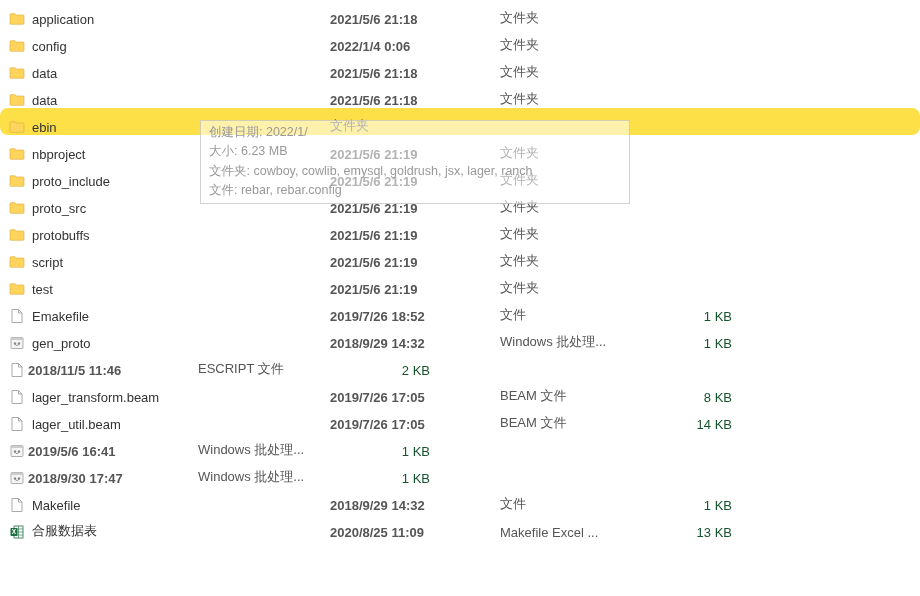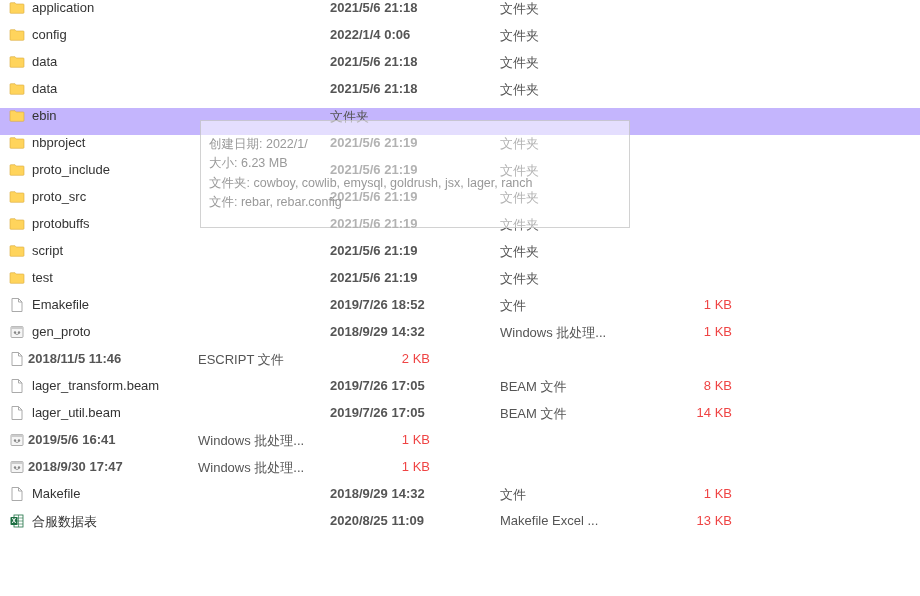--- a/index.html
+++ b/index.html
@@ -11,27 +11,28 @@
       width: 920px;
       height: 596px;
       overflow: hidden;
       position: relative;
     }
     .file-list {
       width: 100%;
     }
     .file-row {
       display: flex;
-      align-items: flex-start;
+      align-items: flex-end;
       height: 27px;
       padding-left: 6px;
       cursor: default;
     }
     .file-row.selected {
-      background: #c4b5fd;
+      background: #fde047;
+      border-radius: 8px;
     }
     .icon-cell {
       width: 22px;
       display: flex;
       align-items: center;
       justify-content: center;
       flex-shrink: 0;
     }
     .name-cell {
       width: 302px;
@@ -49,32 +50,32 @@
     .type-cell {
       width: 160px;
       color: #555;
       white-space: nowrap;
       overflow: hidden;
       text-overflow: ellipsis;
     }
     .size-cell {
       width: 80px;
       text-align: right;
-      color: #ef4444;
+      color: #14532d;
       padding-right: 8px;
       white-space: nowrap;
     }
     .tooltip {
       position: absolute;
       left: 200px;
       top: 120px;
       width: 430px;
       background: rgba(255,255,255,0.55);
       border: 1px solid rgba(180,180,180,0.6);
-      padding: 14px 8px;
+      padding: 2px 8px;
       font-size: 12.5px;
       color: #999;
       line-height: 1.55;
       pointer-events: none;
     }
     .tooltip-line {
       white-space: nowrap;
     }
     
     svg { display: block; }

